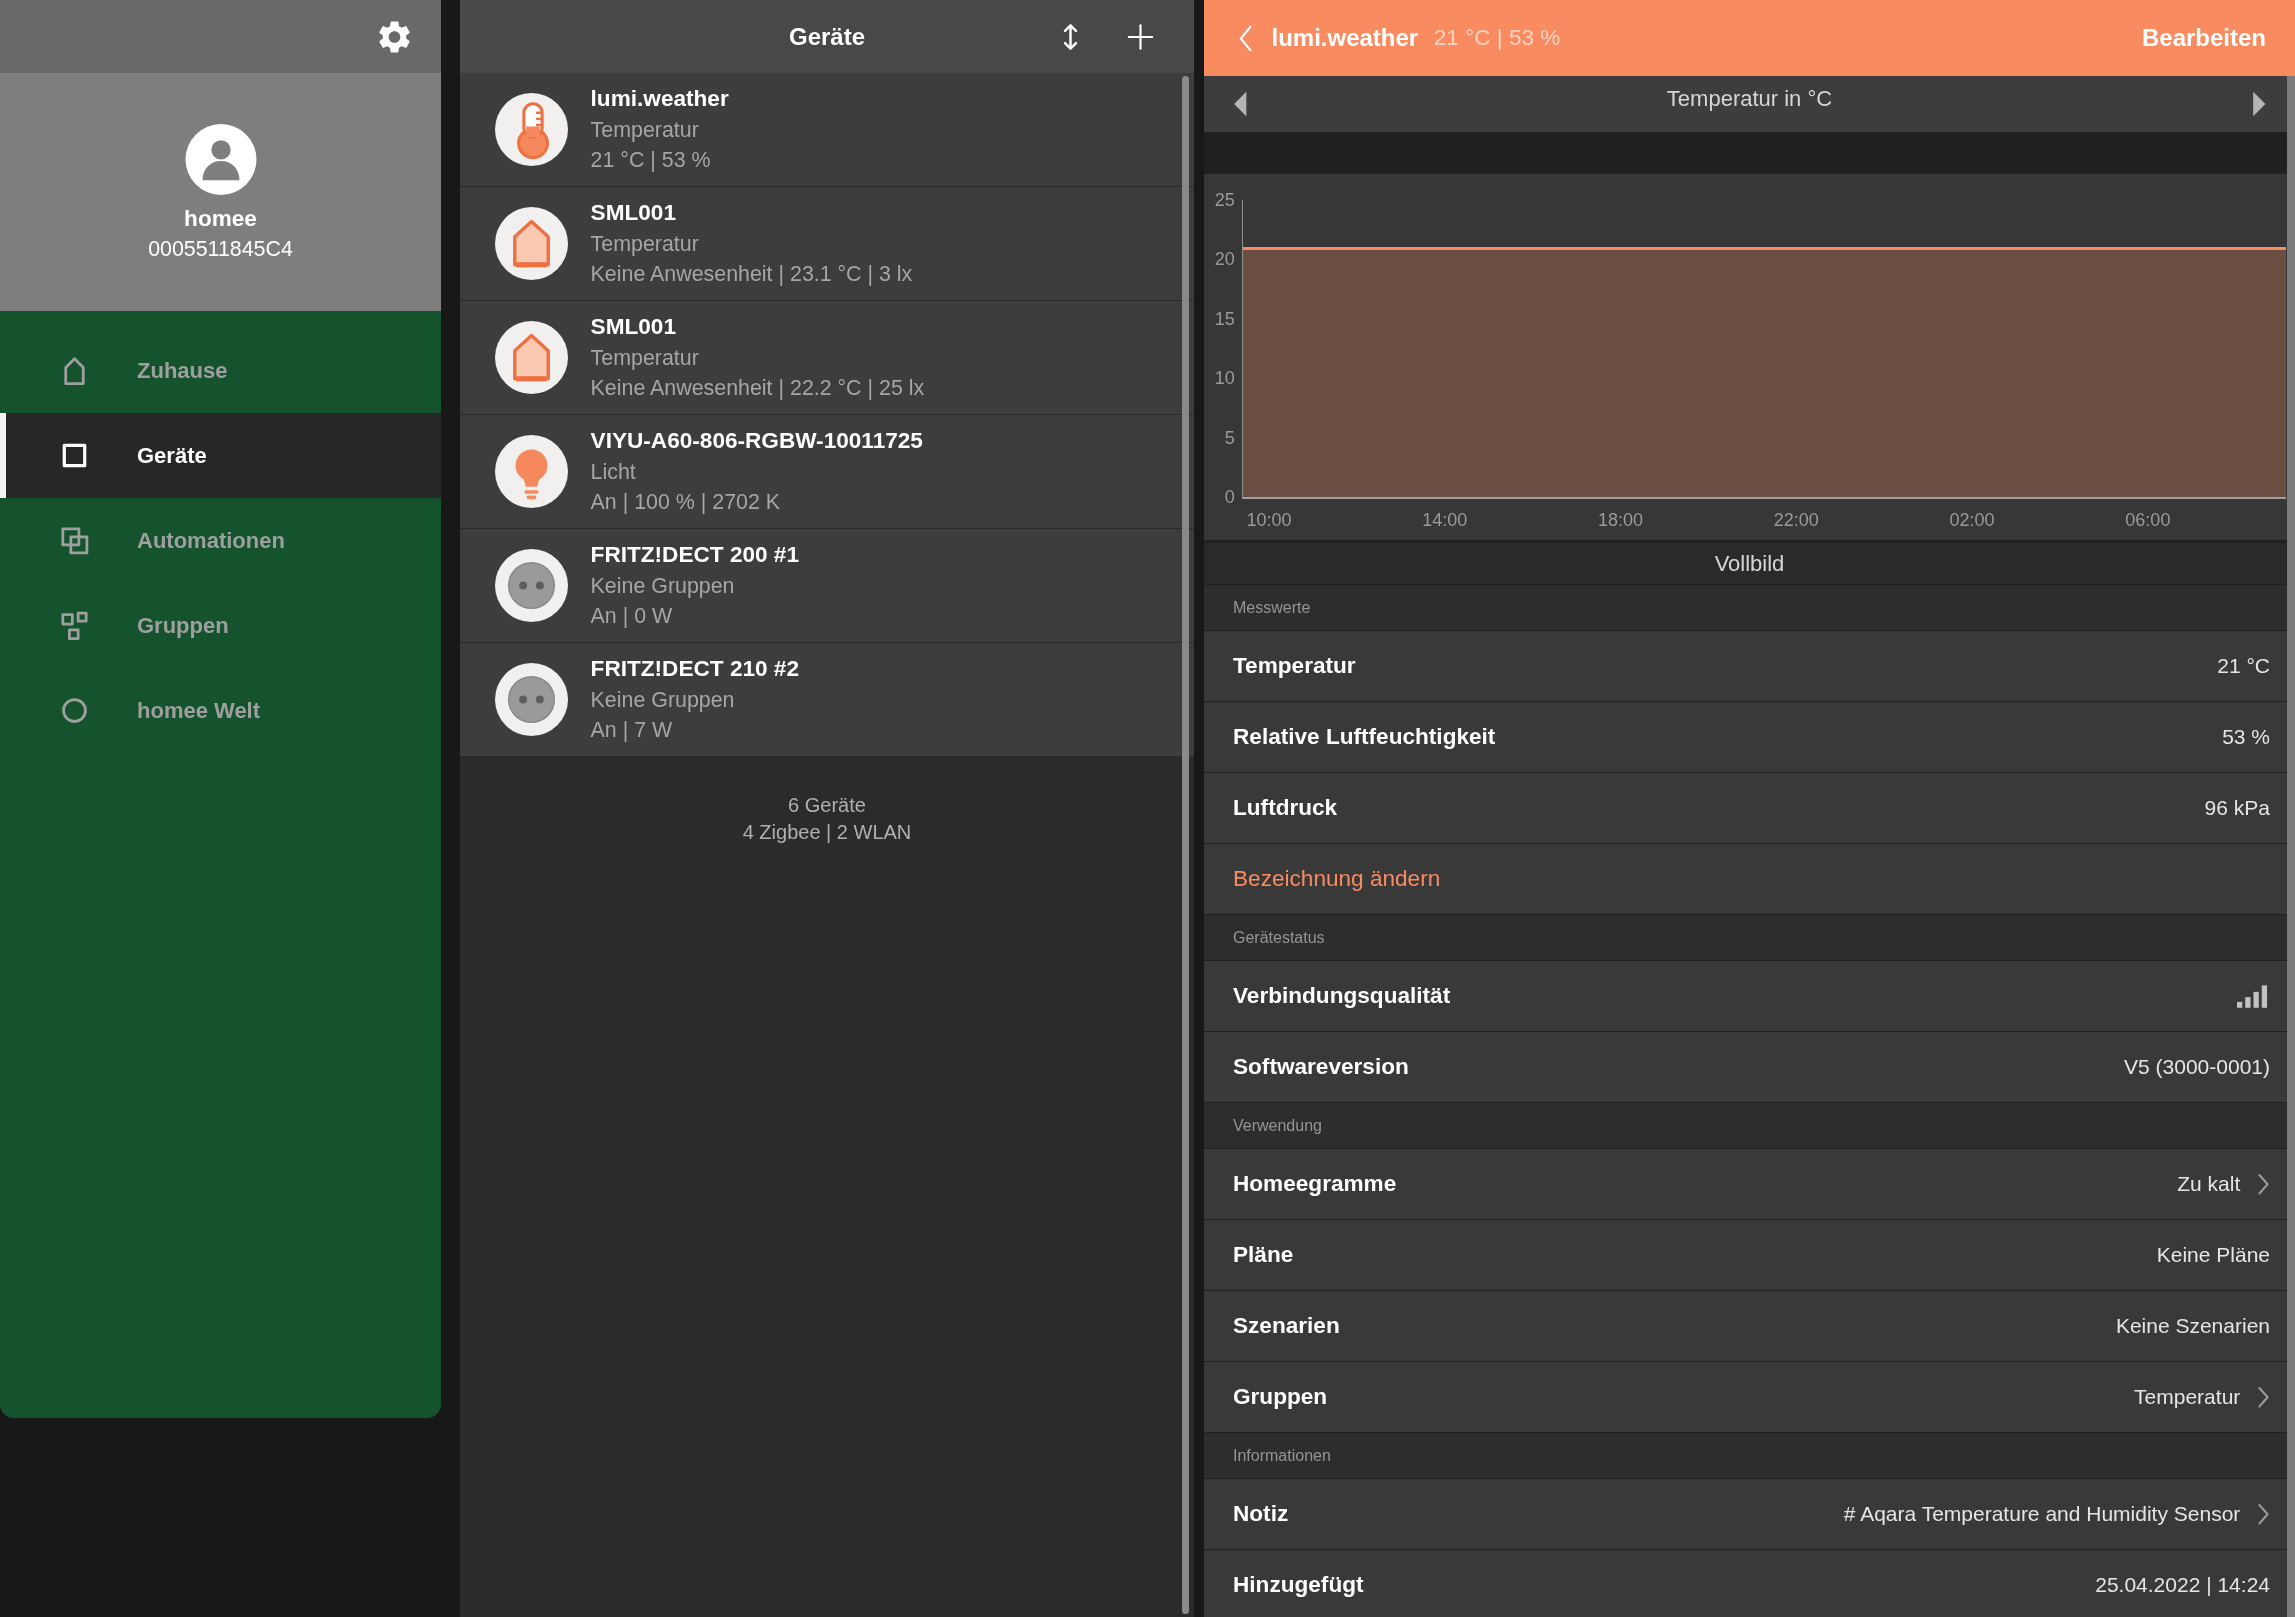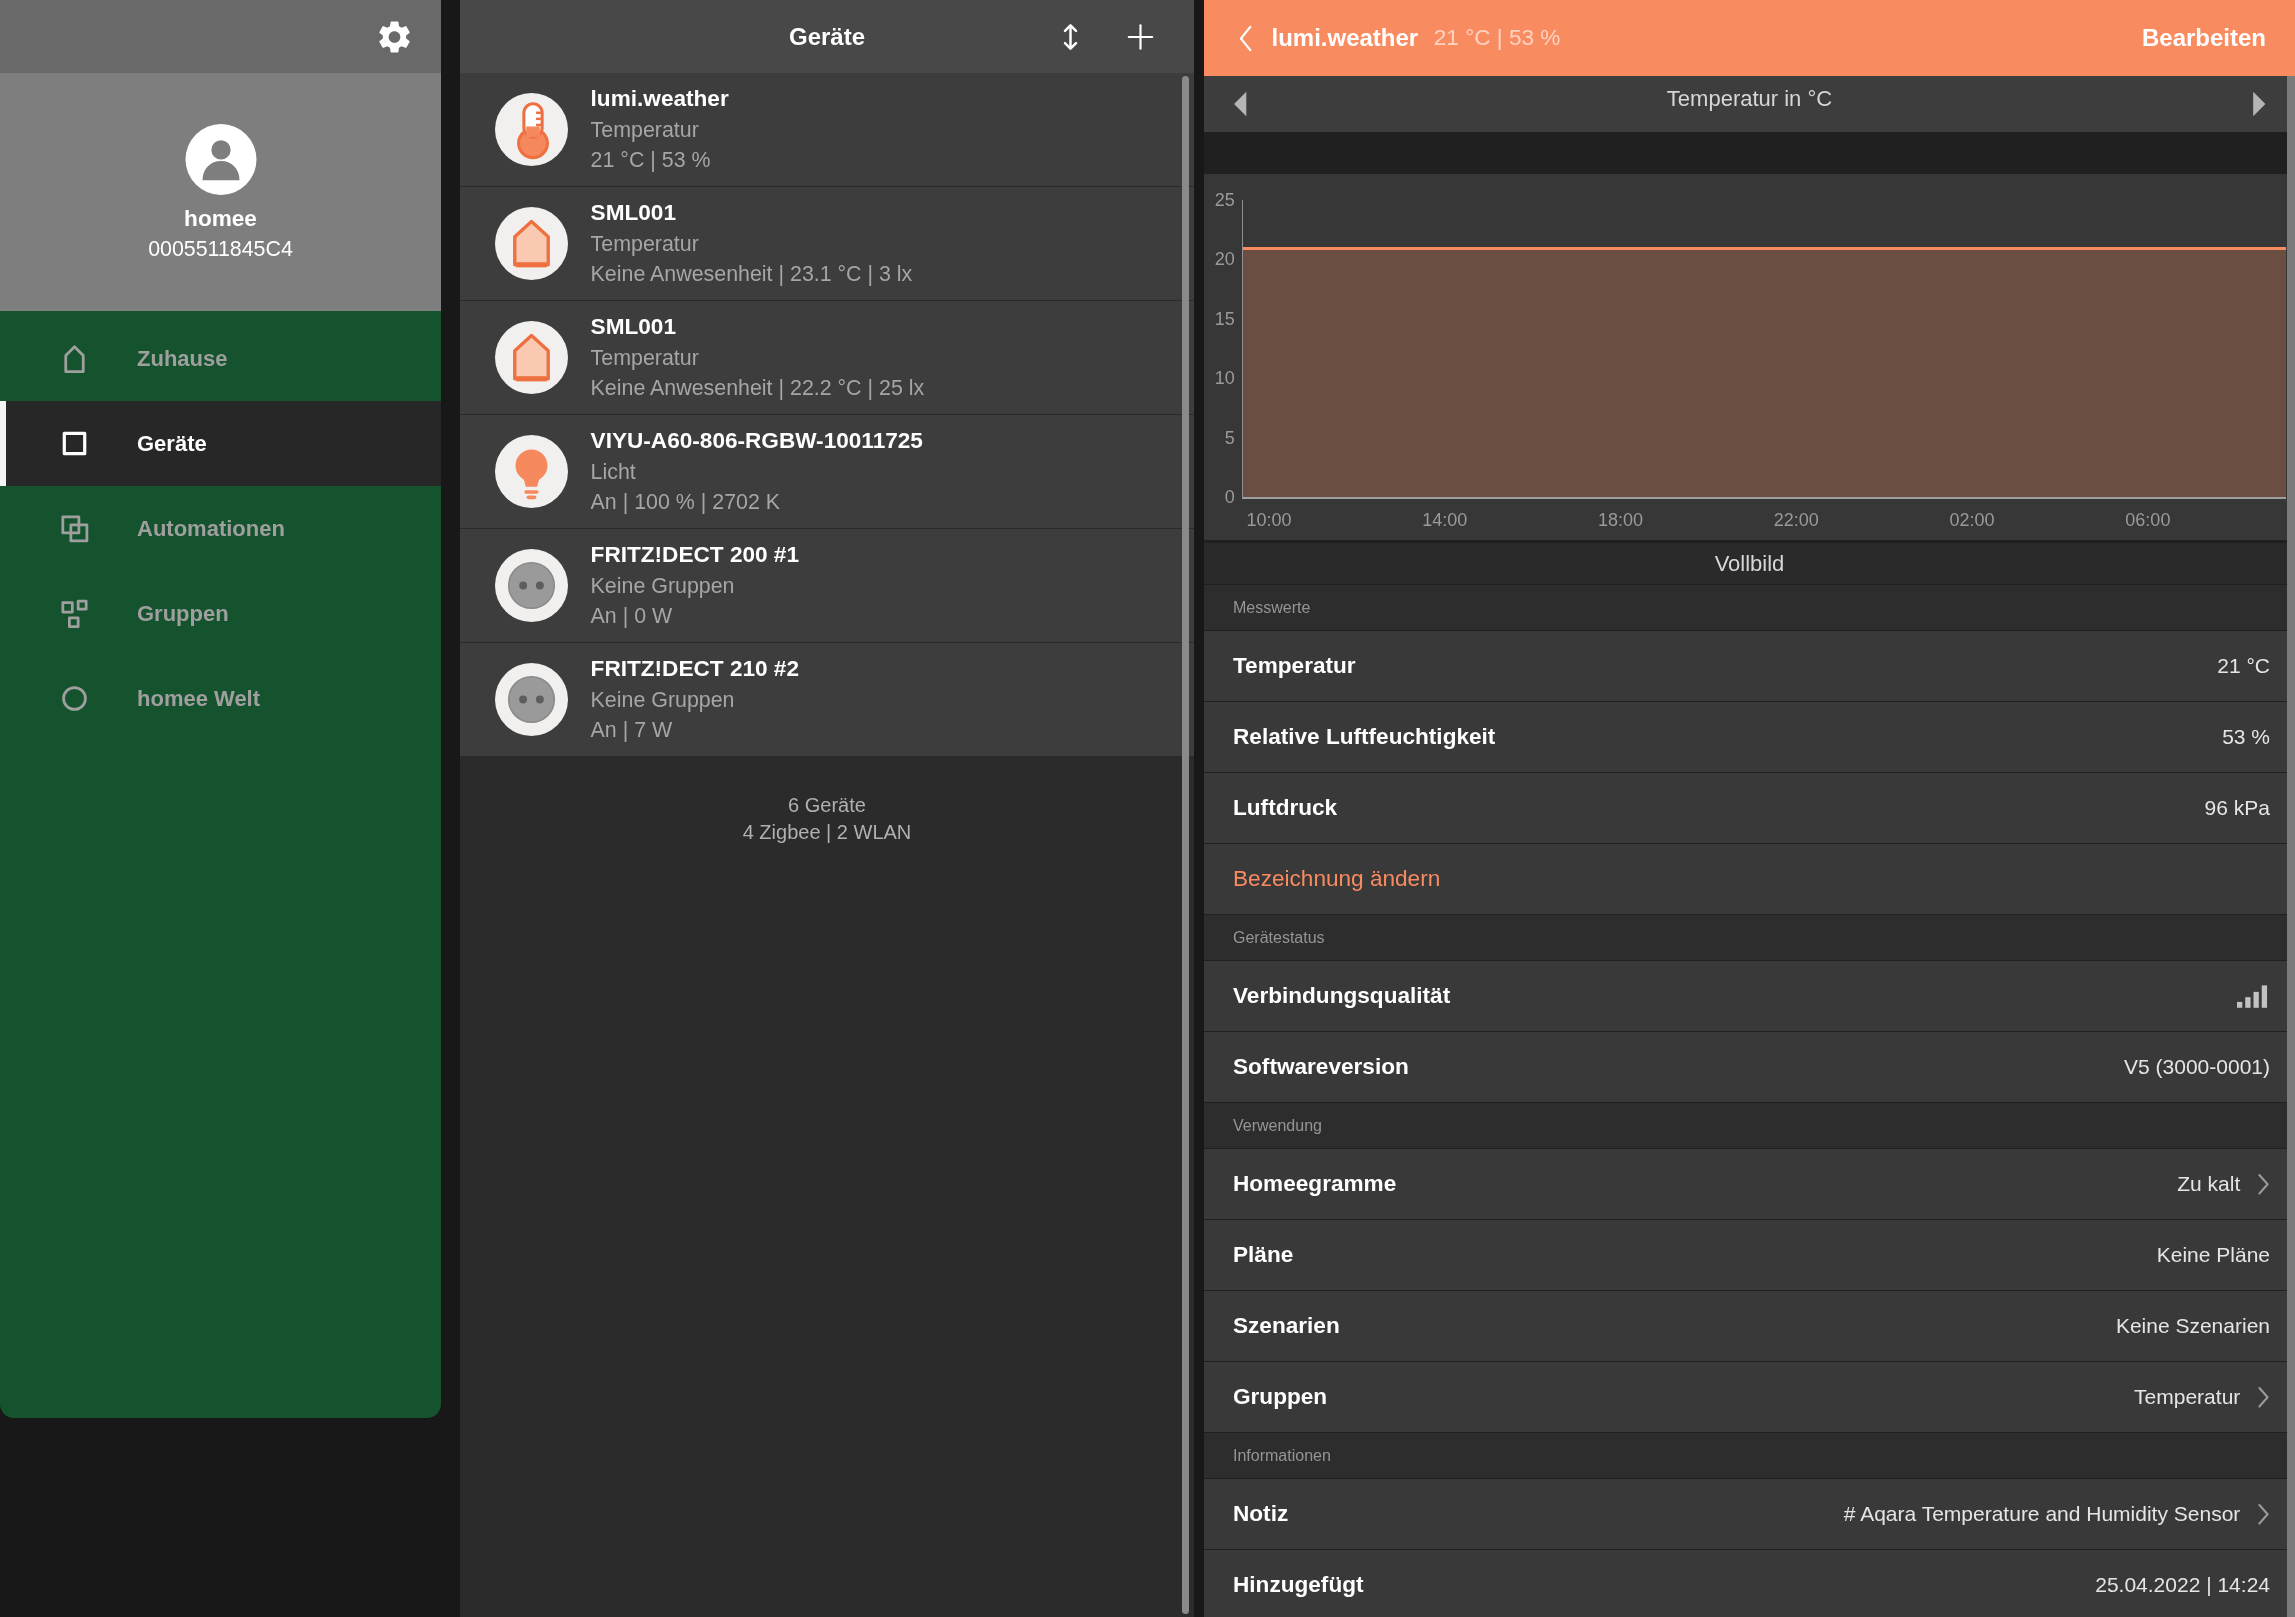--- a/index.html
+++ b/index.html
@@ -9,21 +9,21 @@
 
   
   .sidebar{position:absolute;left:0;top:0;width:441px;height:1418px;background:#14532d;border-radius:14px;}
   .sidebar-header{position:absolute;left:0;top:0;width:441px;height:73px;background:#696969;}
   .gear{position:absolute;right:27px;top:50%;transform:translateY(-50%);width:39px;height:39px;cursor:pointer;}
   .hub{position:absolute;left:0;top:73px;width:441px;height:238px;background:#7e7e7e;color:#fff;text-align:center;}
   .avatar{position:absolute;left:50%;top:51px;transform:translateX(-50%);width:71px;height:71px;border-radius:50%;background:#fff;}
   .avatar svg{position:absolute;inset:0;}
   .hub-name{position:absolute;left:0;right:0;top:133px;font-size:22.6px;font-weight:bold;}
   .hub-id{position:absolute;left:0;right:0;top:164px;font-size:21.4px;}
-  .menu{position:absolute;left:0;top:316px;width:441px;text-align:center;}
+  .menu{position:absolute;left:0;top:328px;width:441px;text-align:center;}
   .menu-item{position:relative;height:85px;display:flex;align-items:center;padding-left:57px;color:#9f9f9f;font-size:22px;font-weight:bold;cursor:pointer;}
   .menu-item .mi-icon{width:35px;height:35px;margin-right:45px;flex:0 0 auto;display:flex;align-items:center;}
   .menu-item.active{background:#272727;color:#ffffff;}
   .menu-item.active::before{content:"";position:absolute;left:0;top:0;bottom:0;width:6px;background:#f4f4f4;}
 
   
   .listpane{position:absolute;left:460px;top:0;width:734px;height:1618px;background:#2b2b2b;}
   .list-header{position:absolute;left:0;top:0;right:0;height:73px;background:#484848;}
   .list-title{position:absolute;left:0;right:0;top:0;height:73px;display:flex;align-items:center;justify-content:center;color:#fff;font-size:24px;font-weight:bold;}
   .hdr-ic{position:absolute;top:50%;transform:translateY(-50%);width:33px;height:33px;cursor:pointer;}

